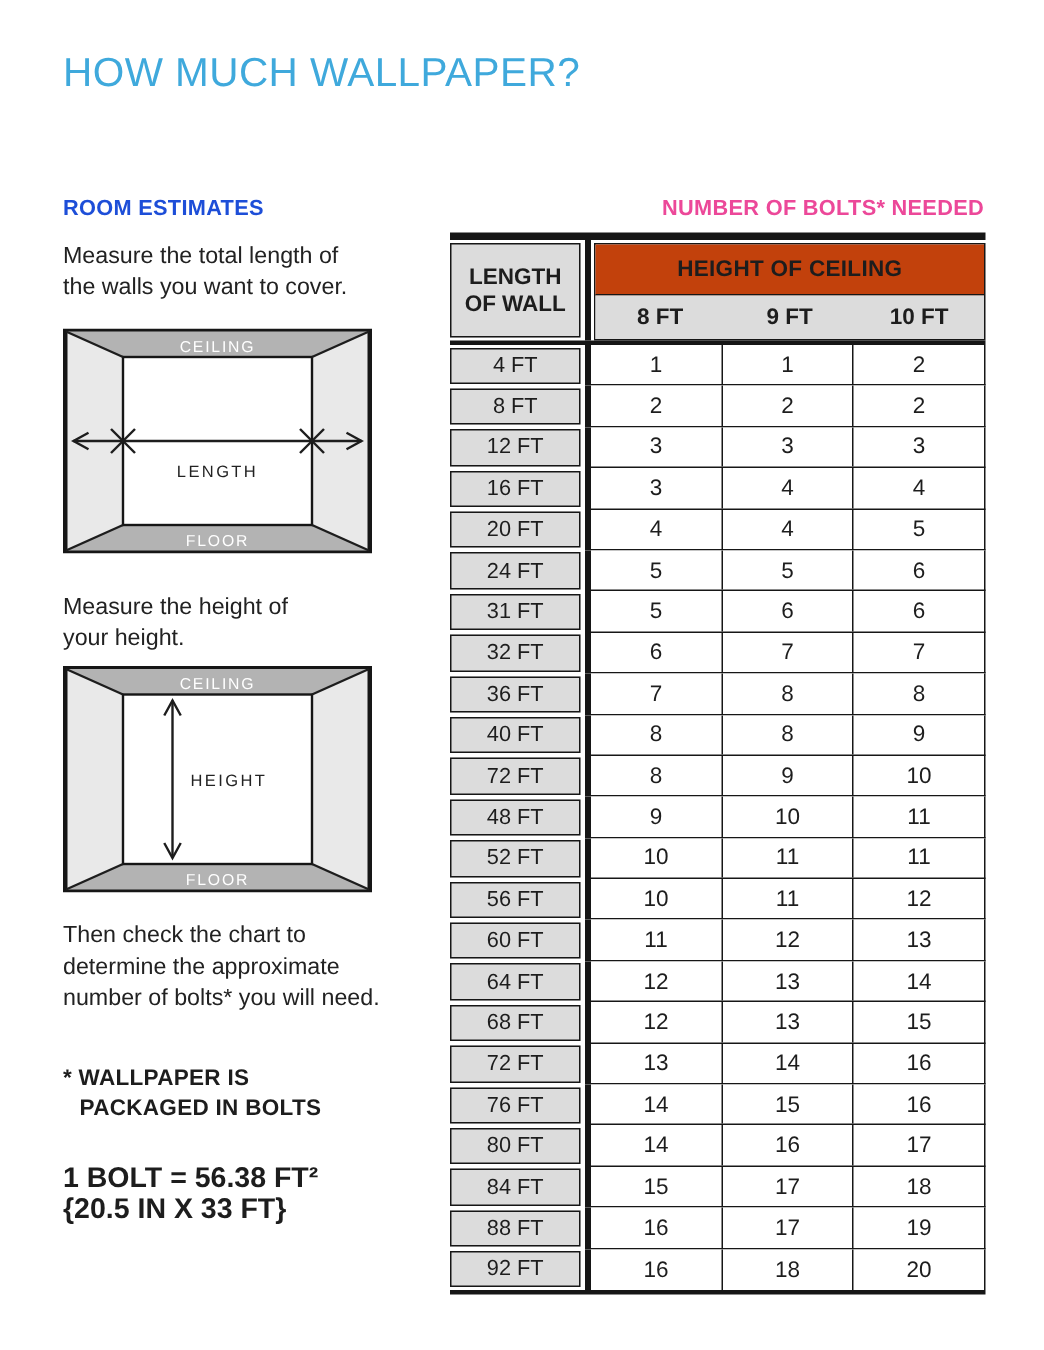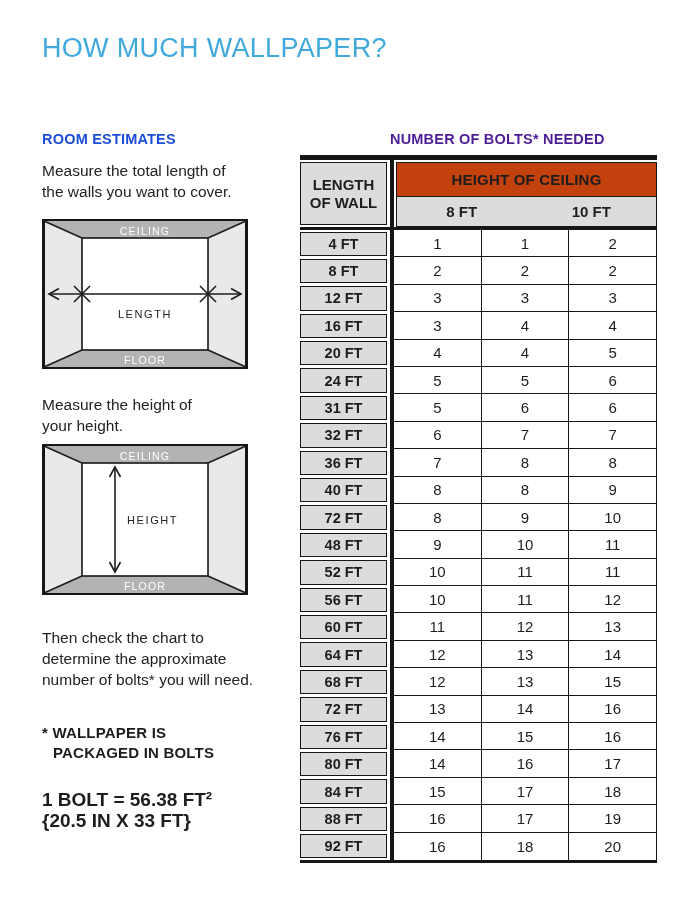--- a/index.html
+++ b/index.html
@@ -12,37 +12,37 @@
     font-size:27px; font-weight:normal; color:#3FA9DC; letter-spacing:0.3px;
   }
 
   
   .left-col { position:absolute; left:42px; top:131px; width:252px; }
   .section-heading { font-size:14.5px; font-weight:bold; color:#1d4ed8; letter-spacing:0.2px; }
   .body-text { margin-top:13px; font-size:15.5px; line-height:21px; color:#222; white-space:pre-line; }
   .diagram { display:block; margin-top:17px; }
   .diagram.second { margin-top:8px; }
   .step2 { margin-top:25px; }
-  .step3 { margin-top:32px; }
+  .step3 { margin-top:18px; }
   .footnote {
     margin-top:33px; font-size:15px; font-weight:bold; line-height:20px;
     white-space:pre-line; padding-left:11px; text-indent:-11px; letter-spacing:0.2px;
   }
   .bolt-size { margin-top:26px; font-size:19px; font-weight:bold; line-height:21px; white-space:pre-line; }
 
   .diagram text { font-family:"Liberation Sans","DejaVu Sans",sans-serif; }
   .diagram .band-label { fill:#ffffff; font-size:10.5px; letter-spacing:1.2px; }
   .diagram .measure-label { fill:#222222; font-size:11px; letter-spacing:1.6px; }
   .diagram line, .diagram polyline { stroke:#1d1d1d; fill:none; }
 
   
   .right-col { position:absolute; left:300px; top:131px; width:357px; }
   .table-title {
-    margin-left:90px; width:266px; text-align:left;
-    font-size:14.5px; font-weight:bold; color:#4c1d95; letter-spacing:0.2px;
+    margin-left:90px; width:266px; text-align:right;
+    font-size:14.5px; font-weight:bold; color:#ec4899; letter-spacing:0.2px;
   }
   .bolt-table { margin-top:8px; border-top:5px solid #161616; border-bottom:3px solid #161616; }
 
   .thead { display:flex; border-bottom:3px solid #161616; }
   .corner { width:90px; position:relative; }
   .corner-box {
     position:absolute; top:2px; bottom:2px; left:0; right:3px;
     background:#DCDCDC; border:1.5px solid #161616;
     display:flex; align-items:center; justify-content:center; text-align:center;
     font-size:15px; font-weight:bold; line-height:18px; white-space:pre-line;
@@ -56,21 +56,21 @@
   }
   .cols-row { height:29px; background:#DCDCDC; display:flex; }
   .col-head { flex:1; display:flex; align-items:center; justify-content:center; font-size:15px; font-weight:bold; }
 
   .trow { display:flex; height:27.4px; }
   .rlabel { width:90px; position:relative; }
   .rlabel-box {
     position:absolute; top:1.5px; bottom:1.5px; left:0; right:3px;
     background:#DCDCDC; border:1.5px solid #161616;
     display:flex; align-items:center; justify-content:center;
-    font-size:14.5px; font-weight:bold;
+    font-size:14.5px; font-weight:normal;
   }
   .rdata { flex:1; display:flex; border-left:4px solid #161616; border-right:1.5px solid #161616; border-bottom:1.5px solid #161616; background:#fff; }
   .trow.last .rdata { border-bottom:none; }
   .rcell { flex:1; display:flex; align-items:center; justify-content:center; font-size:15px; }
   .rcell + .rcell { border-left:1.5px solid #161616; }
 </style>
 </head>
 <body>
 
 <div class="page">
@@ -146,20 +146,21 @@
       <div class="thead">
         <div class="corner">
           <div class="corner-box">LENGTH
 OF WALL</div>
         </div>
         <div class="head-right">
           <div class="head-right-inner">
             <div class="group-row">HEIGHT OF CEILING</div>
             <div class="cols-row">
               <div class="col-head">8 FT</div>
+              <div class="col-head">9 FT</div>
               <div class="col-head">10 FT</div>
             </div>
           </div>
         </div>
       </div>
       <div>
           <div class="trow">
     <div class="rlabel">
       <div class="rlabel-box">4 FT</div>
     </div>

